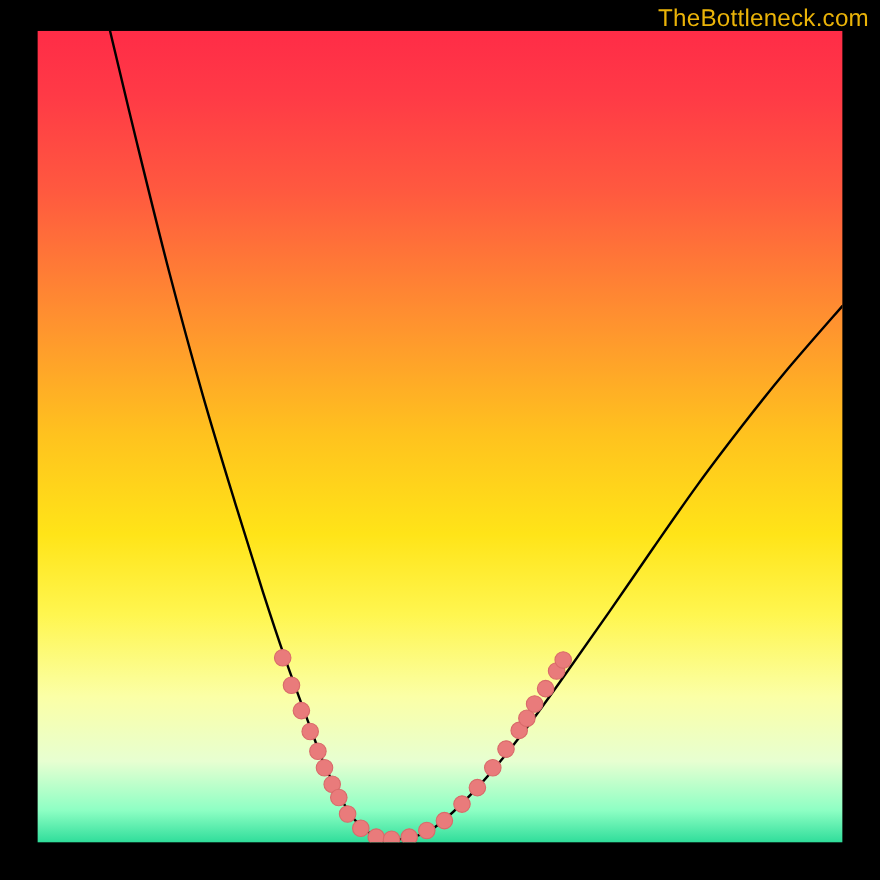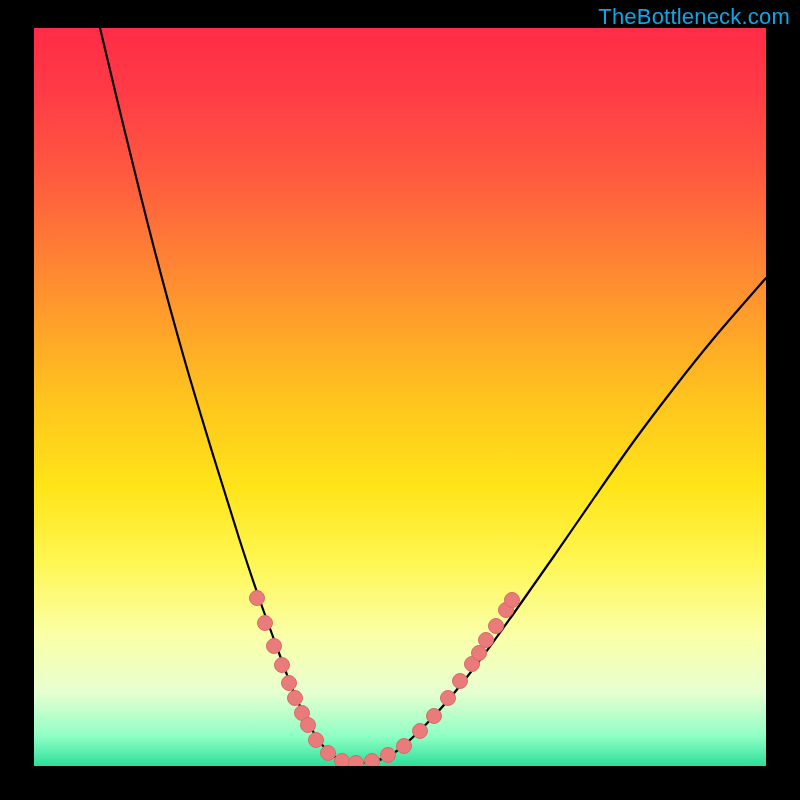--- a/index.html
+++ b/index.html
@@ -16,21 +16,21 @@
     left: 0;
     top: 0;
     width: 800px;
     height: 800px;
     background: #000;
   }
   .watermark {
     position: absolute;
     top: 4px;
     right: 10px;
-    color: #0ea5e9;
+    color: #eab308;
     font-size: 22px;
     font-weight: 500;
     letter-spacing: 0.2px;
     z-index: 50;
   }
   .plot-area {
     position: absolute;
     left: 34px;
     top: 28px;
     width: 732px;

